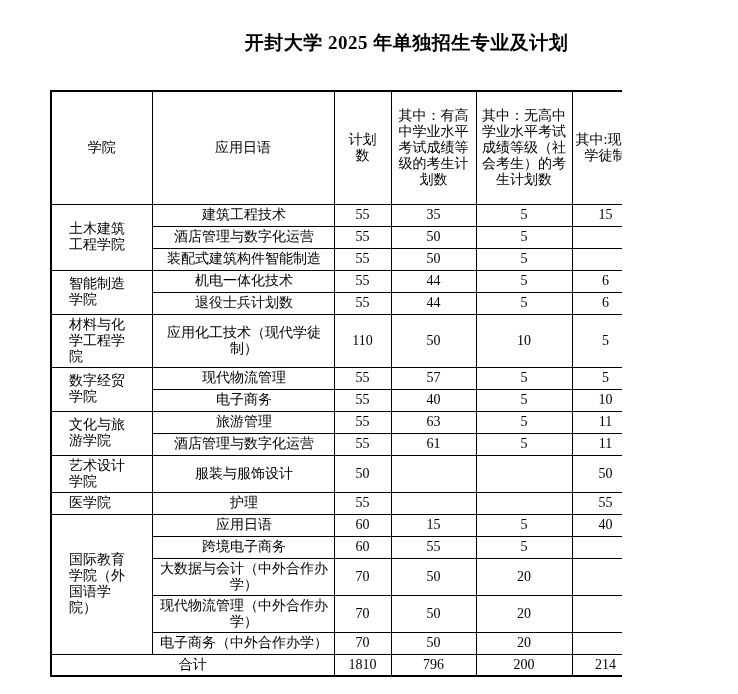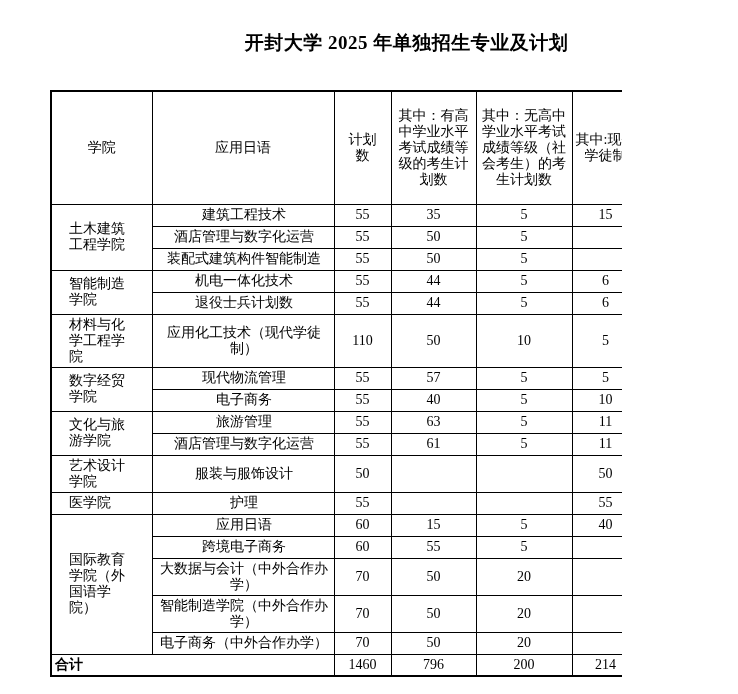--- a/index.html
+++ b/index.html
@@ -42,21 +42,21 @@
   .plan-table td { height: 22px; }
   .plan-table td.college {
     text-align: left;
     padding: 2px 17px;
   }
   .plan-table td.major {
     text-align: center;
     padding: 2px 3px 2px 5px;
   }
   .plan-table .narrow { display: inline-block; max-width: 34px; }
-  .plan-table td.total-label { text-align: left; font-weight: bold; }
+  .plan-table td.total-label { text-align: center; }
 </style>
 </head>
 <body>
 
 <div class="page">
 
   <h1 class="title">开封大学 2025 年单独招生专业及计划</h1>
 
   <table class="plan-table">
     <colgroup>
@@ -202,40 +202,40 @@
         </tr>
         <tr>
           <td class="major">大数据与会计（中外合作办学）</td>
           <td>70</td>
           <td>50</td>
           <td>20</td>
           <td></td>
           <td></td>
         </tr>
         <tr>
-          <td class="major">智能制造学院（中外合作办学）</td>
+          <td class="major">现代物流管理（中外合作办学）</td>
           <td>70</td>
           <td>50</td>
           <td>20</td>
           <td></td>
           <td></td>
         </tr>
         <tr>
           <td class="major">电子商务（中外合作办学）</td>
           <td>70</td>
           <td>50</td>
           <td>20</td>
           <td></td>
           <td></td>
         </tr>
       </tbody>
     <tfoot>
       <tr>
         <td colspan="2" class="total-label">合计</td>
-        <td>1460</td>
+        <td>1810</td>
         <td>796</td>
         <td>200</td>
         <td>214</td>
         <td>10</td>
       </tr>
     </tfoot>
   </table>
 
 </div>
 

